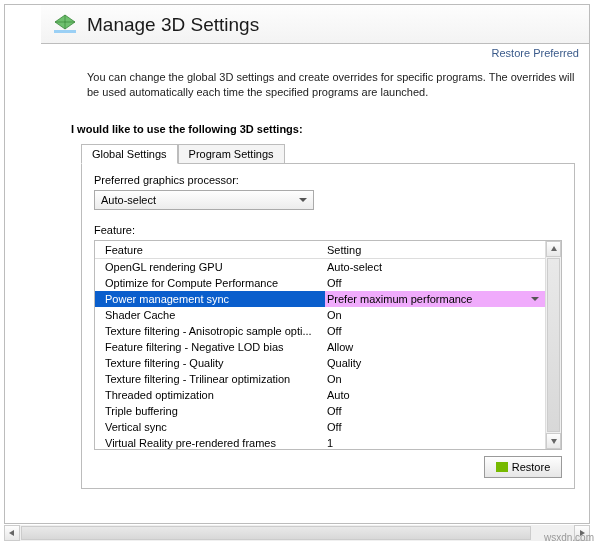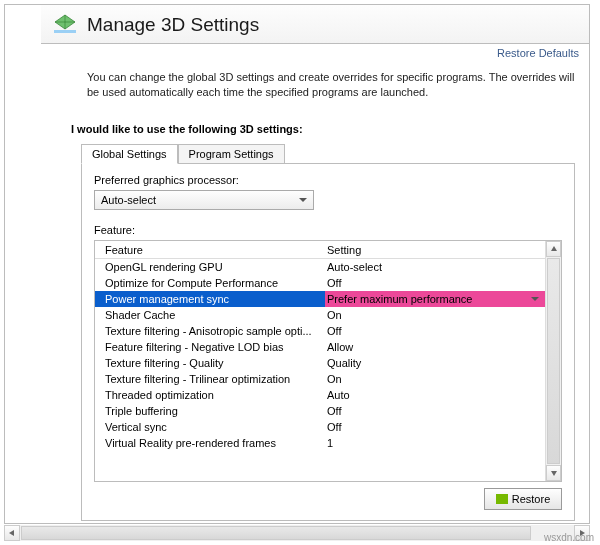--- a/index.html
+++ b/index.html
@@ -99,21 +99,21 @@
     position: absolute;
     right: 6px; top: 7px;
     width: 0; height: 0;
     border-left: 4px solid transparent;
     border-right: 4px solid transparent;
     border-top: 4px solid #555;
   }
   .settings-label { margin-top: 14px; margin-bottom: 4px; }
   .grid {
     border: 1px solid #bcbcbc;
-    height: 242px;
+    height: 210px;
     position: relative;
     overflow: hidden;
   }
   .grid-head, .grid-row {
     display: flex;
     font-size: 11px;
     line-height: 16px;
   }
   .grid-head {
     height: 18px;
@@ -124,21 +124,21 @@
   .col2 { flex: 1; padding-left: 2px; }
   .grid-body {
     position: absolute;
     top: 18px; left: 0; right: 16px; bottom: 0;
   }
   .grid-row.selected {
     background: #0a5ecc;
     color: #fff;
   }
   .grid-row.selected .col2 {
-    background: #ec4899;
+    background: #f0abfc;
     color: #000;
     display: flex;
     align-items: center;
     position: relative;
   }
   .grid-row.selected .col2::after {
     content: "";
     position: absolute;
     right: 6px; top: 6px;
     width: 0; height: 0;
@@ -219,21 +219,21 @@
     <span class="hdr-icon">
       <svg width="26" height="26" viewBox="0 0 26 26">
         <rect x="2" y="18" width="22" height="3" fill="#9bd0f5"></rect>
         <polygon points="13,3 23,10 13,17 3,10" fill="#6fc06f" stroke="#2e7d2e" stroke-width="0.7"></polygon>
         <line x1="13" y1="3" x2="13" y2="17" stroke="#2e7d2e" stroke-width="0.6"></line>
         <line x1="3" y1="10" x2="23" y2="10" stroke="#2e7d2e" stroke-width="0.6"></line>
       </svg>
     </span>
     <span class="hdr-title">Manage 3D Settings</span>
   </div>
-  <span class="restore-def">Restore Defaults</span>
+  <span class="restore-def">Restore Preferred</span>
 
   <div class="desc">You can change the global 3D settings and create overrides for specific programs. The overrides will be used automatically each time the specified programs are launched.</div>
 
   <div class="section-label">I would like to use the following 3D settings:</div>
 
   <div class="tabs-wrap">
     <div class="tabs">
       <div class="tab active">Global Settings</div>
       <div class="tab">Program Settings</div>
     </div>

